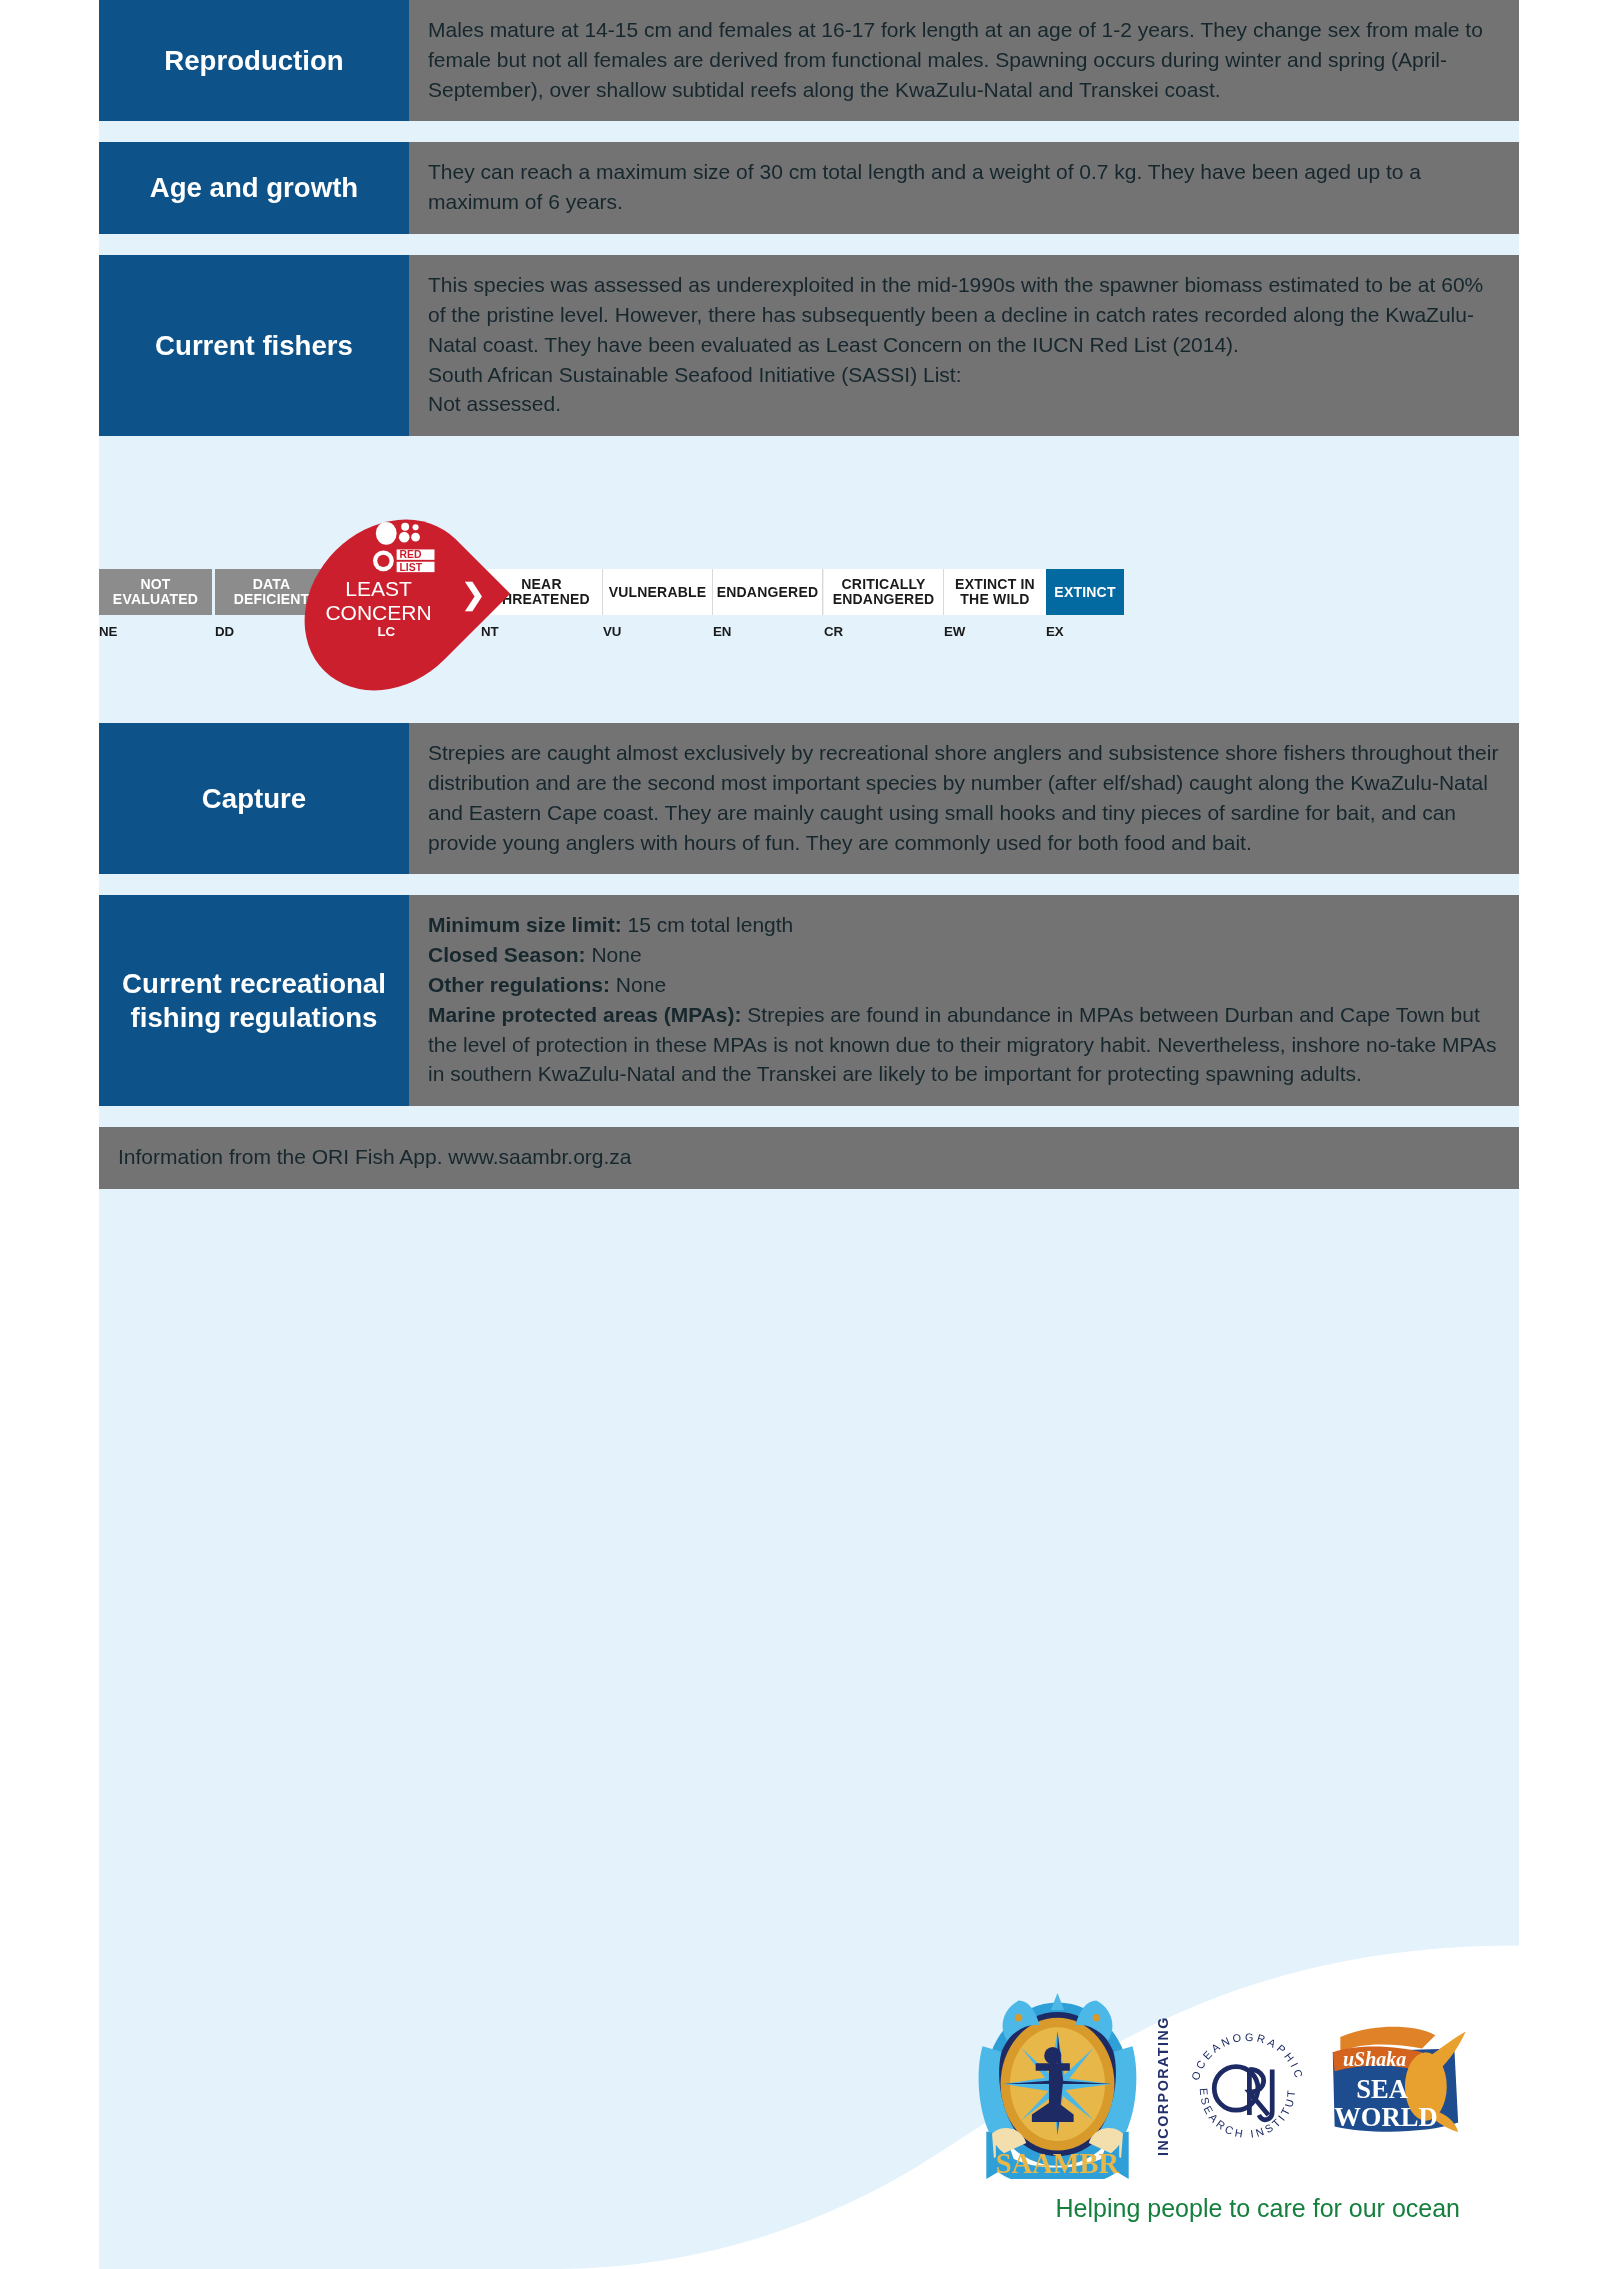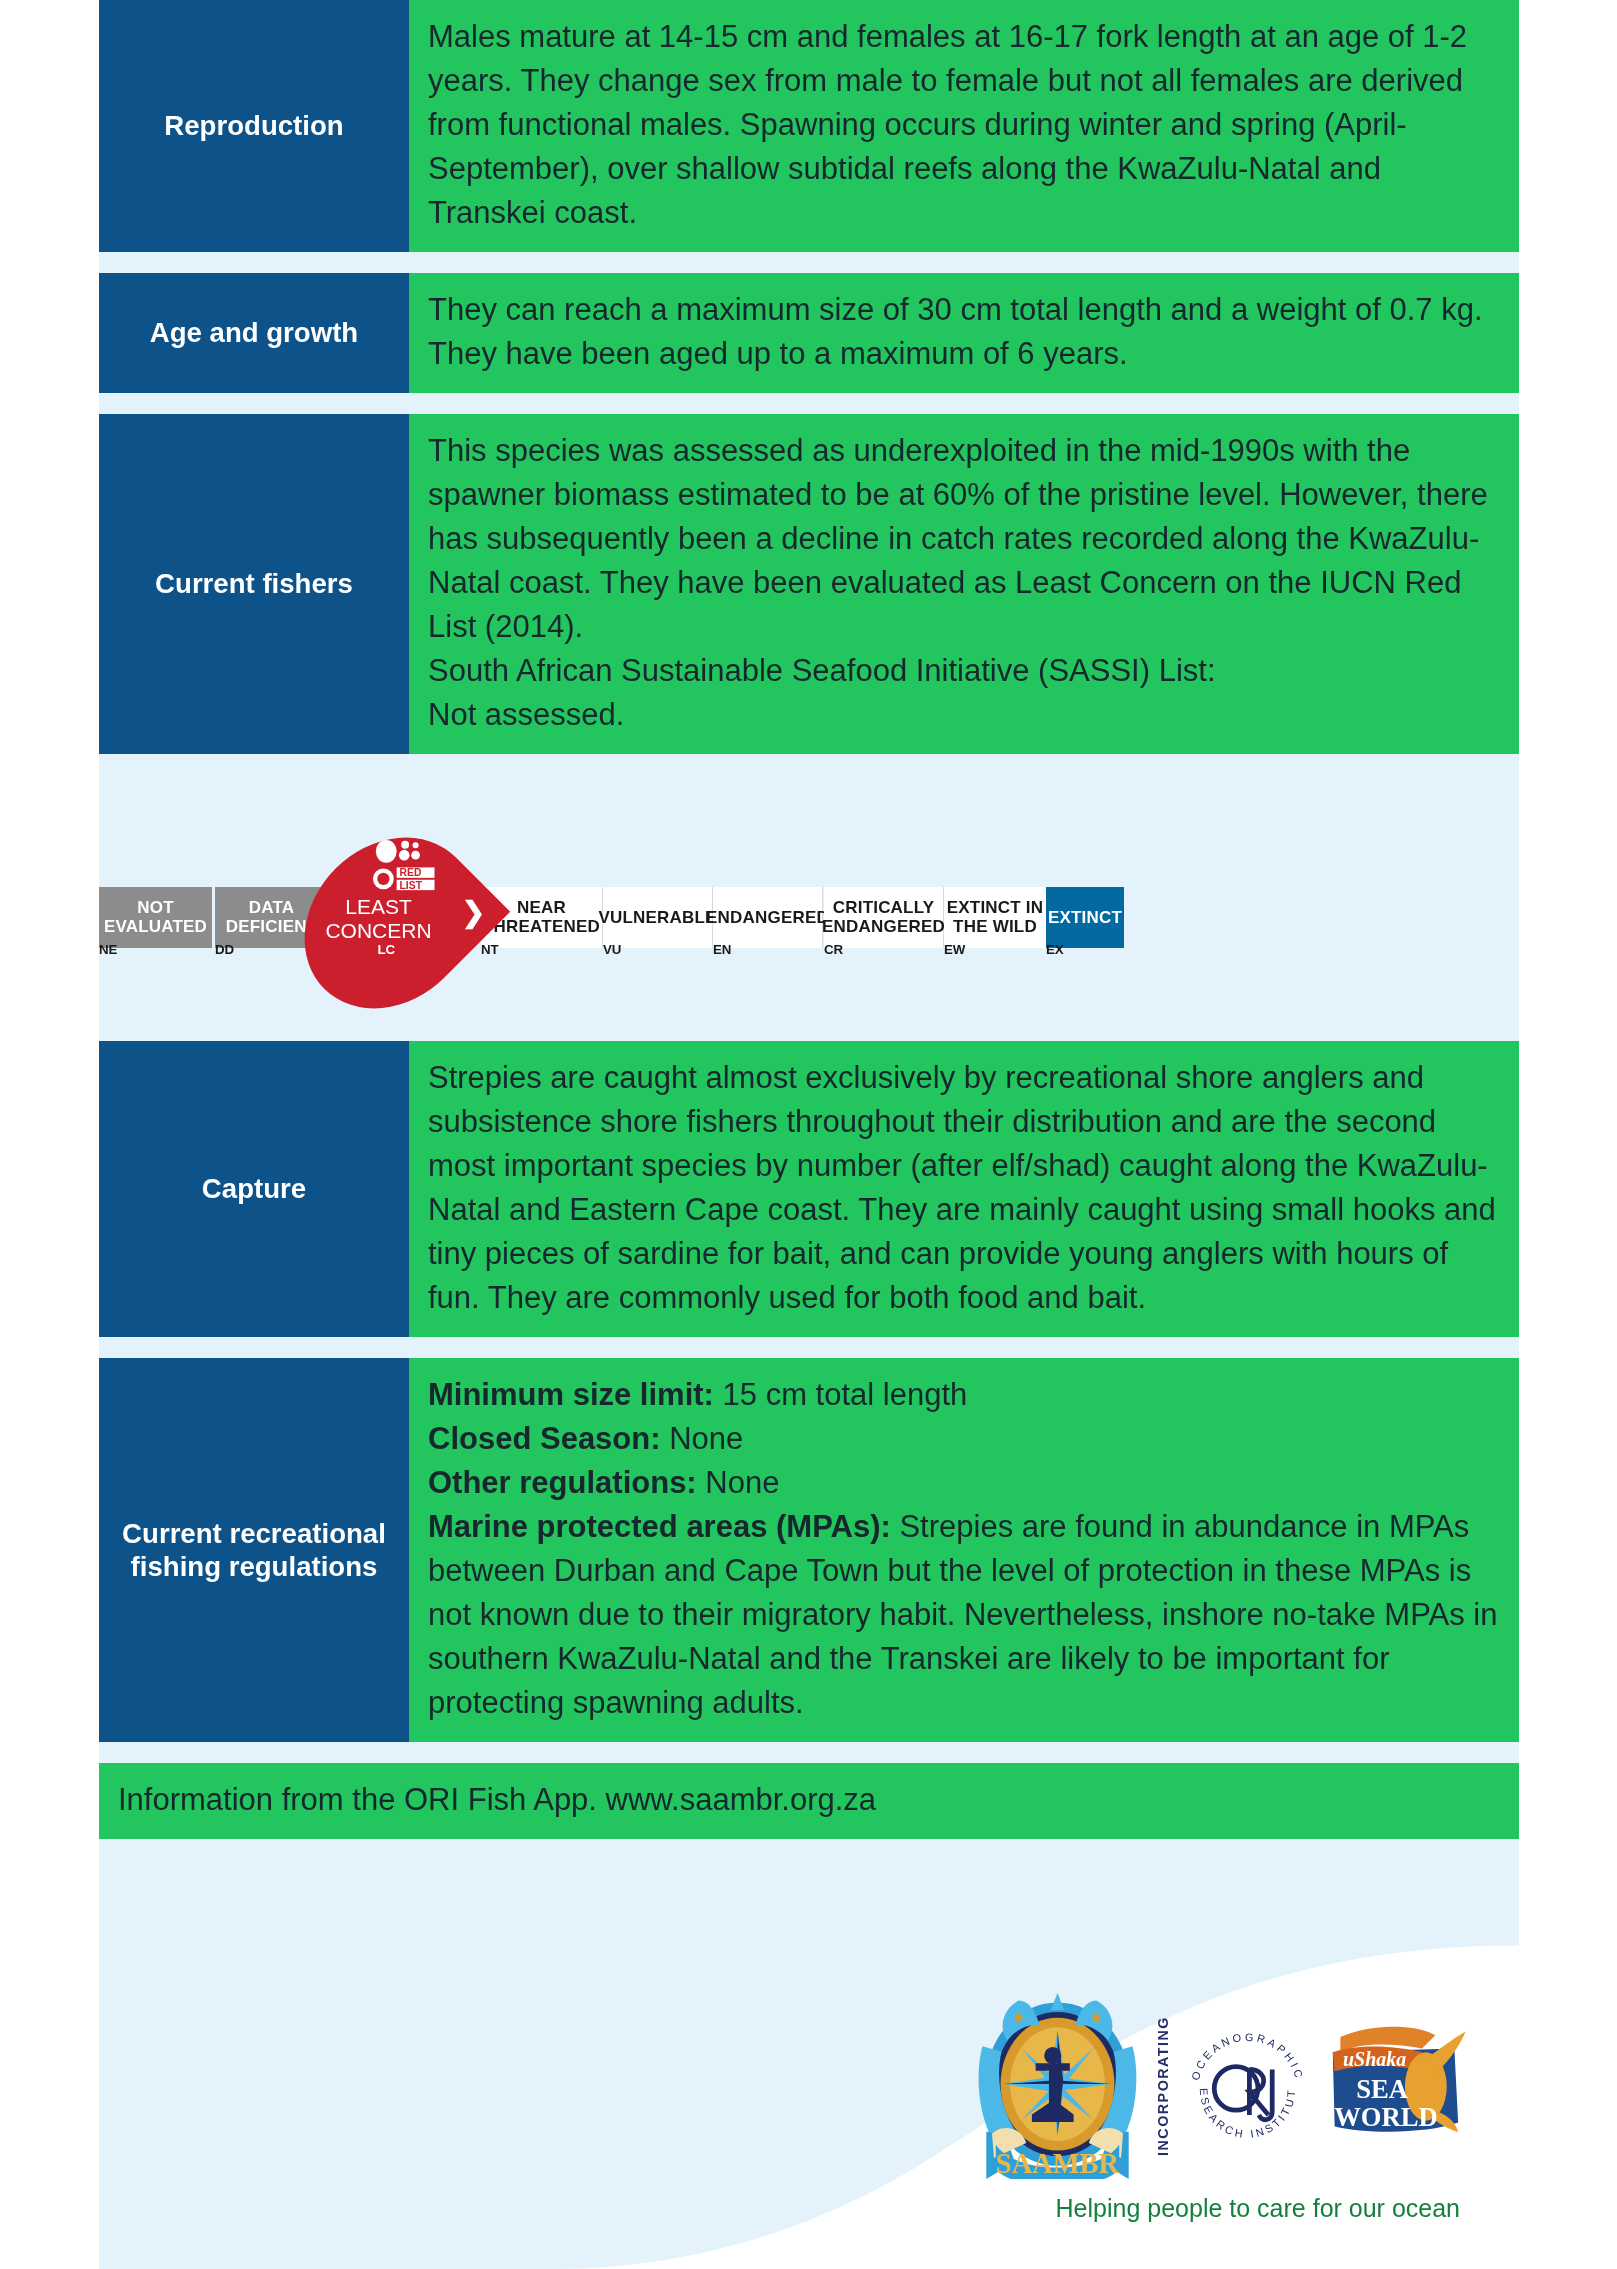--- a/index.html
+++ b/index.html
@@ -54,23 +54,23 @@
     line-height: 1.22;
     display: flex;
     align-items: center;
     justify-content: center;
     text-align: center;
     padding: 9.5px 11.4px;
   }
 
   .row-body {
     flex: 1 1 auto;
-    background: #22c55e;
+    background: #737373;
     color: #16272e;
-    font-size: 31px;
+    font-size: 21px;
     line-height: 1.42;
     padding: 15px 19px 17px 19px;
     display: flex;
     flex-direction: column;
     justify-content: center;
   }
 
   .row-body p { margin: 0; }
   .row-body .bold { font-weight: bold; }
 
@@ -87,26 +87,26 @@
     position: absolute;
     left: 0;
     top: 55px;
     width: 961px;
     height: 133px;
   }
 
   .cat {
     position: absolute;
     top: 57px;
-    height: 61px;
+    height: 46px;
     display: flex;
     align-items: center;
     justify-content: center;
     text-align: center;
-    font-size: 17px;
+    font-size: 14px;
     font-weight: bold;
     line-height: 1.08;
     letter-spacing: 0.2px;
   }
   .cat.grey   { background: #8c8c8c; color: #ffffff; border-right: 1.9px solid #e4f2fb; }
   .cat.white  { background: #ffffff; color: #1a1a1a; border-right: 1.9px solid #d9d9d9; }
   .cat.black  { background: #0369a1; color: #ffffff; }
 
   .abbr {
     position: absolute;

